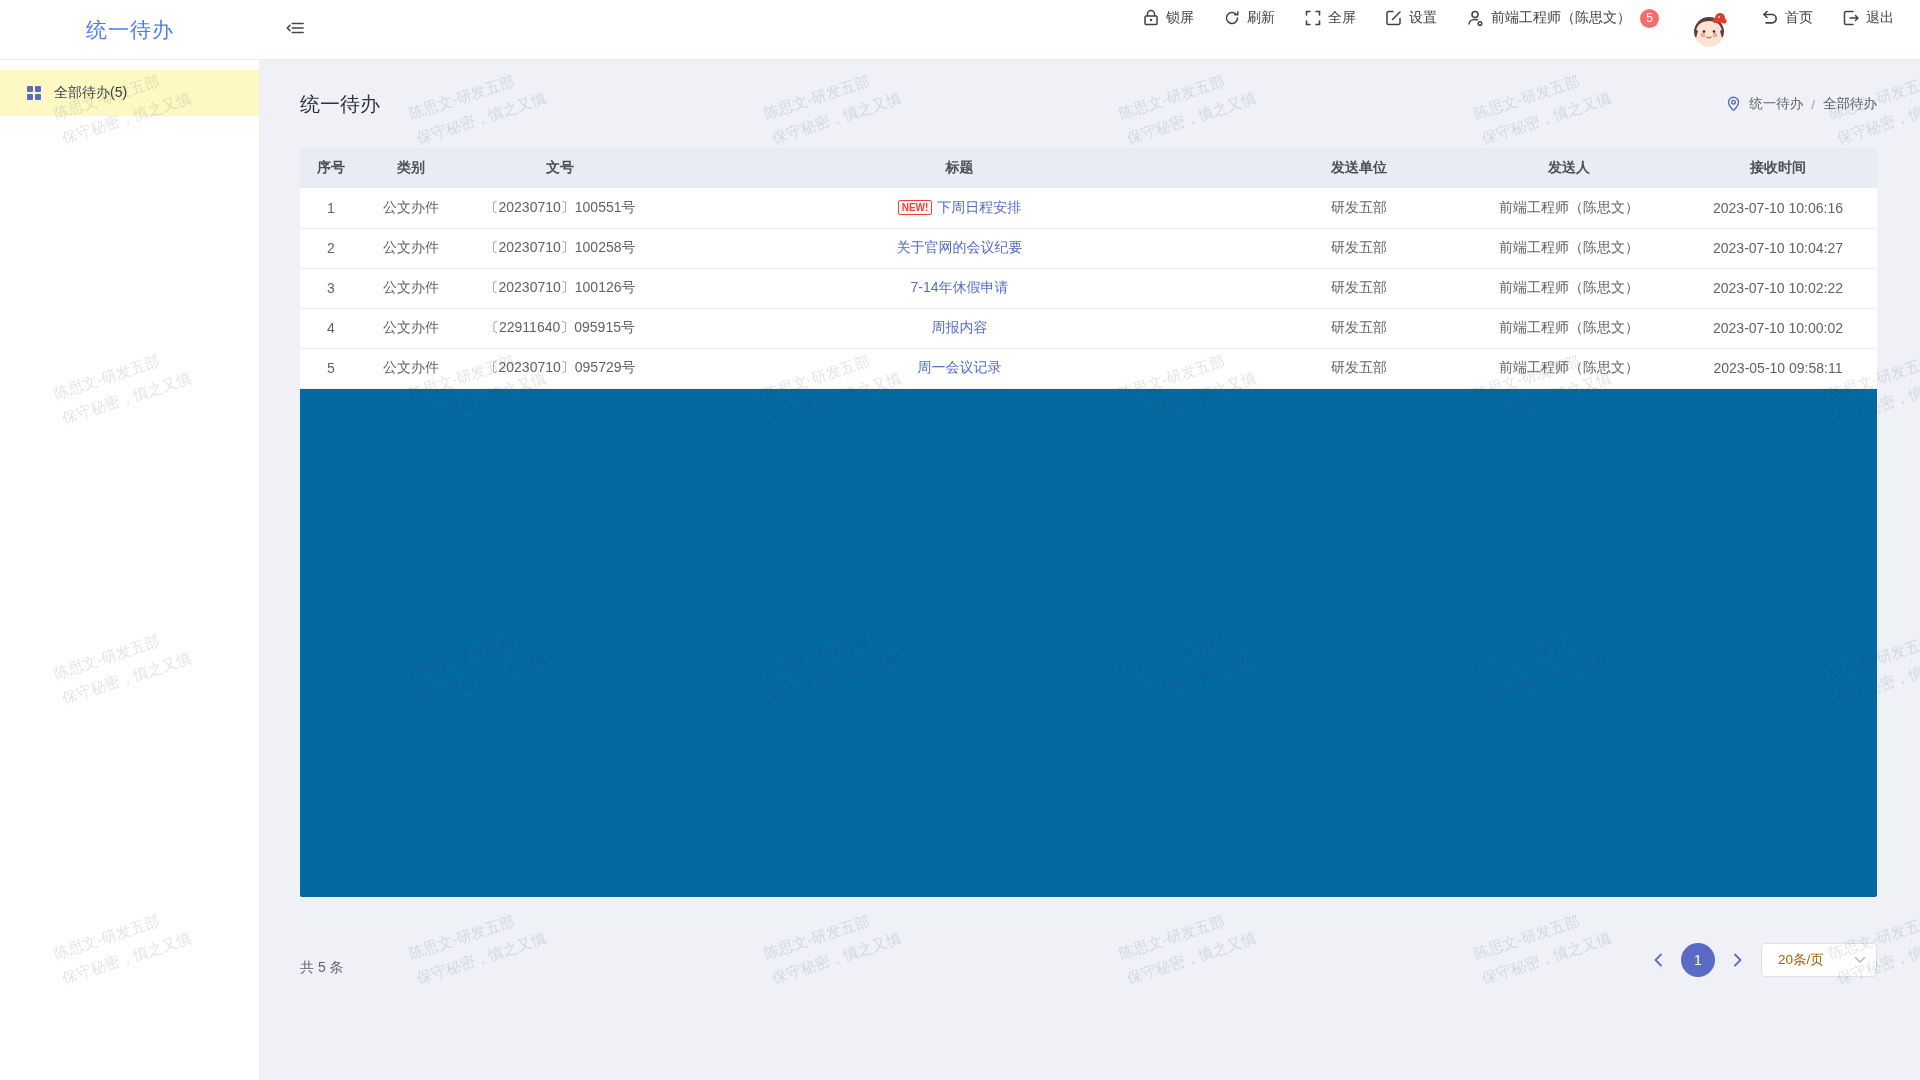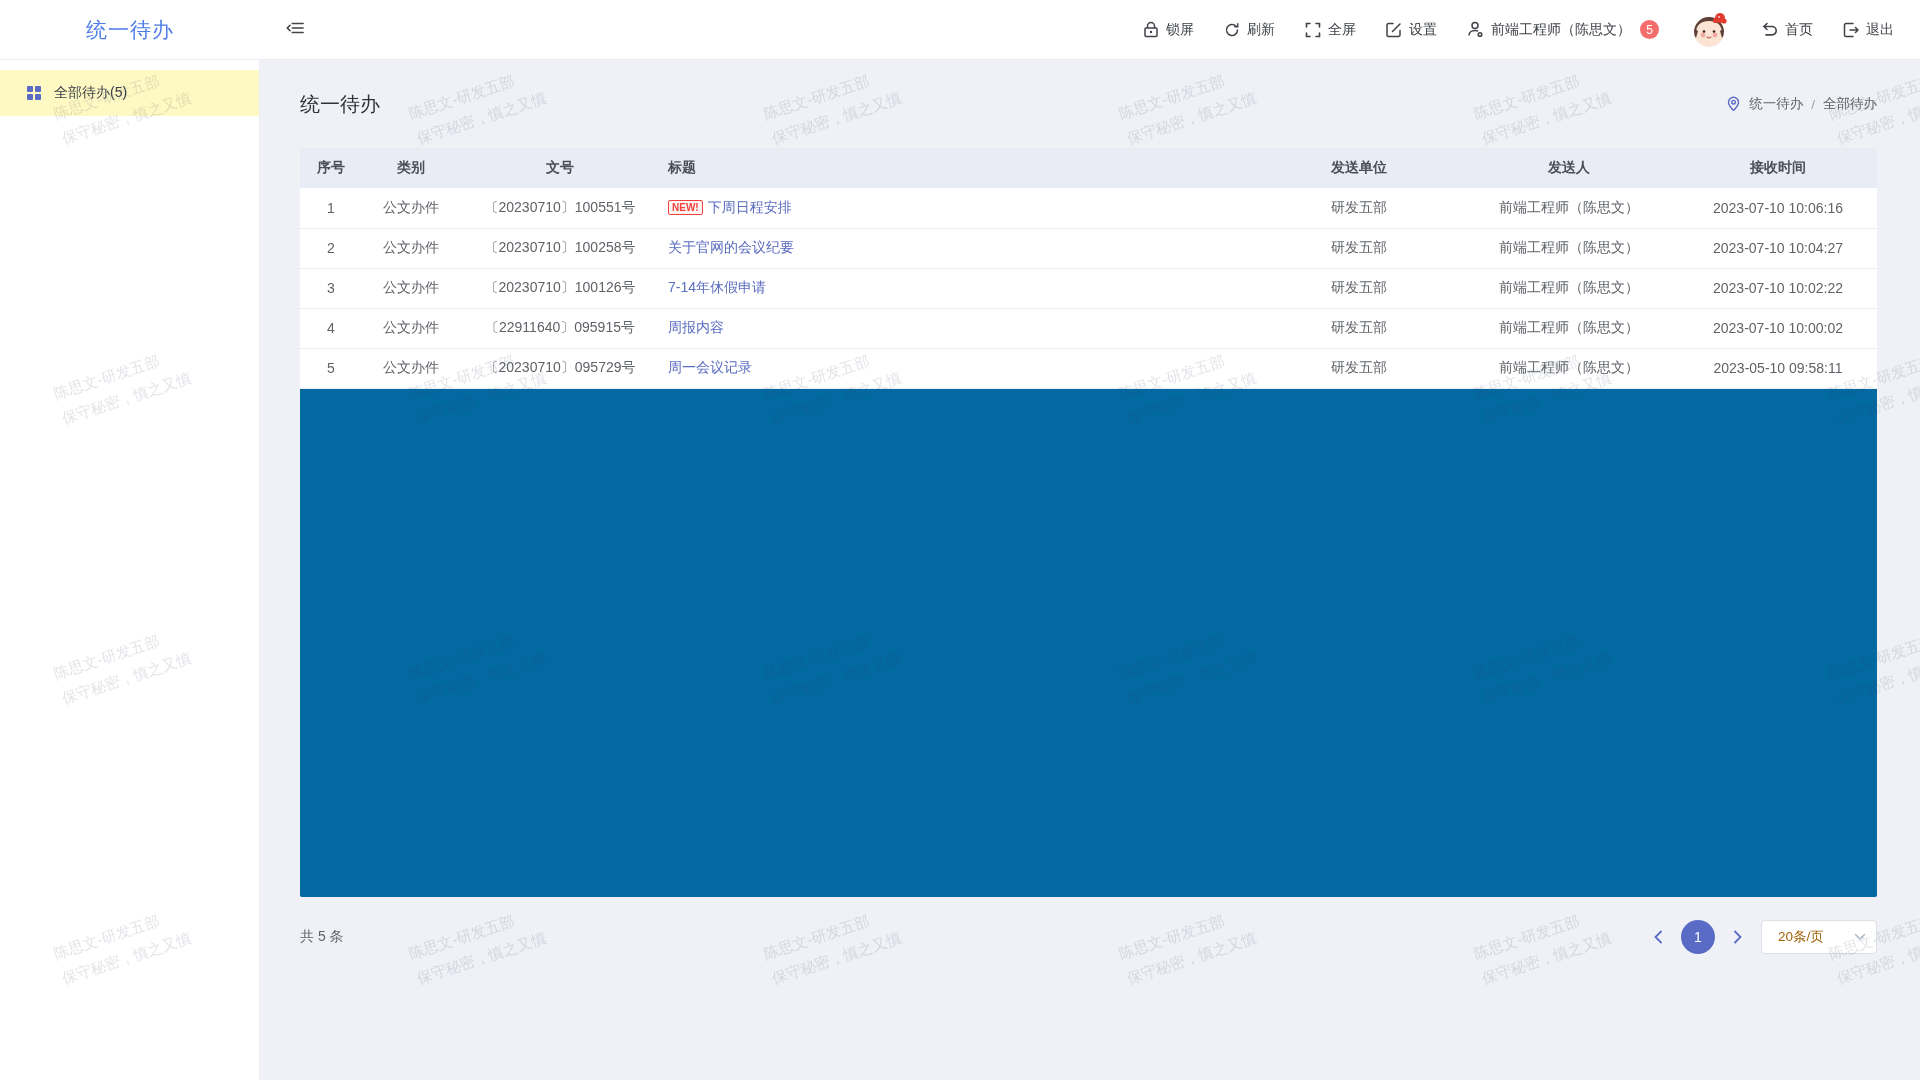--- a/index.html
+++ b/index.html
@@ -2,21 +2,21 @@
 <html><head>
 <meta charset="utf-8">
 <style>
   * { margin:0; padding:0; box-sizing:border-box; }
   html,body { width:1920px; height:1080px; font-family:"Liberation Sans","DejaVu Sans",sans-serif; background:#eff1f7; overflow:hidden; }
 
   
   .header { position:fixed; top:0; left:0; right:0; height:60px; background:#fff; border-bottom:1px solid #e9ecf2; z-index:10; display:flex; align-items:center; }
   .logo { width:260px; text-align:center; font-size:21px; color:#4d7ce8; letter-spacing:1px; }
   .collapse-btn { margin-left:26px; color:#444; cursor:pointer; display:flex; align-items:center; }
-  .header-right { margin-left:auto; display:flex; align-items:center; gap:30px; padding-right:26px; font-size:14px; color:#3f4247; }
+  .header-right { margin-left:auto; display:flex; align-items:flex-start; gap:30px; padding-right:26px; font-size:14px; color:#3f4247; }
   .h-item { display:flex; align-items:center; gap:7px; cursor:pointer; white-space:nowrap; }
   .h-item svg { display:block; }
   .badge { display:inline-flex; align-items:center; justify-content:center; min-width:19px; height:19px; border-radius:50%; background:#f56c6c; color:#fff; font-size:12px; margin-left:2px; }
   .avatar { width:42px; height:42px; display:block; }
 
   
   .sidebar { position:fixed; top:60px; left:0; bottom:0; width:260px; background:#fff; border-right:1px solid #eceef3; z-index:5; padding-top:10px; }
   .side-item { display:flex; align-items:center; gap:12px; height:46px; padding-left:26px; font-size:14px; color:#3d4149; cursor:pointer; margin-bottom:10px; }
   .side-item.active { background:#fef9c3; }
   .grid-icon { color:#5a6bc5; display:flex; }
@@ -27,26 +27,26 @@
   .page-title { font-size:20px; color:#2f3339; font-weight:500; }
   .breadcrumb { margin-left:auto; display:flex; align-items:center; gap:8px; font-size:13.5px; color:#5f6368; }
   .breadcrumb .pin { color:#5a6bc5; display:flex; }
   .crumb-sep { color:#9aa0ab; }
 
   .card { margin:0 43px 0 40px; background:#0369a1; height:749px; border-radius:2px; }
   table { width:100%; border-collapse:collapse; table-layout:fixed; }
   thead th { background:#e9ecf4; height:40px; font-size:14px; font-weight:700; color:#494e57; }
   tbody td { height:40px; border-bottom:1px solid #ebeef5; font-size:14px; color:#5f6368; background:#fff; }
   th,td { text-align:center; padding:0 8px; overflow:hidden; white-space:nowrap; }
-  th.c-title, td.c-title { text-align:left; }
+  th.c-title, td.c-title { text-align:center; }
   td.c-title a { color:#5a6cc0; text-decoration:none; cursor:pointer; }
   .new-badge { display:inline-block; border:1px solid #f2403d; color:#f2403d; font-size:10px; font-weight:700; line-height:13px; padding:0 3px; border-radius:2px; margin-right:5px; vertical-align:1px; background:#fff5f4; }
 
   
-  .pager-row { margin:0 43px 0 40px; height:80px; display:flex; align-items:center; font-size:14px; color:#5f6368; }
+  .pager-row { margin:0 43px 0 40px; height:80px; display:flex; align-items:flex-end; font-size:14px; color:#5f6368; }
   .pager { margin-left:auto; display:flex; align-items:center; gap:14px; }
   .pg-arrow { color:#5a6bc5; cursor:pointer; display:flex; padding:4px; }
   .pg-num { width:34px; height:34px; border-radius:50%; background:#5a6bc5; color:#fff; font-size:14px; display:flex; align-items:center; justify-content:center; cursor:pointer; }
   .page-size { width:116px; height:34px; background:#fff; border:1px solid #dcdfe6; border-radius:4px; display:flex; align-items:center; justify-content:space-between; padding:0 10px 0 16px; font-size:13.5px; color:#a16207; cursor:pointer; }
   .page-size .caret { color:#b4bccc; display:flex; }
 
   
   #watermark { position:fixed; inset:0; pointer-events:none; z-index:60; overflow:hidden; }
   .wm { position:absolute; transform:rotate(-18deg); color:rgba(55,65,95,0.15); font-size:15px; line-height:1.7; white-space:nowrap; }
 </style>

